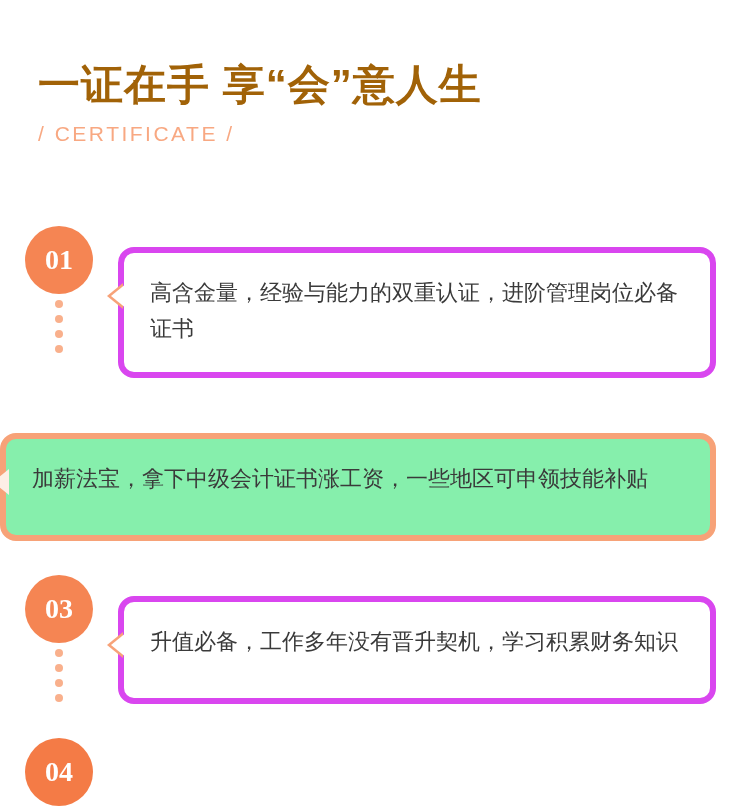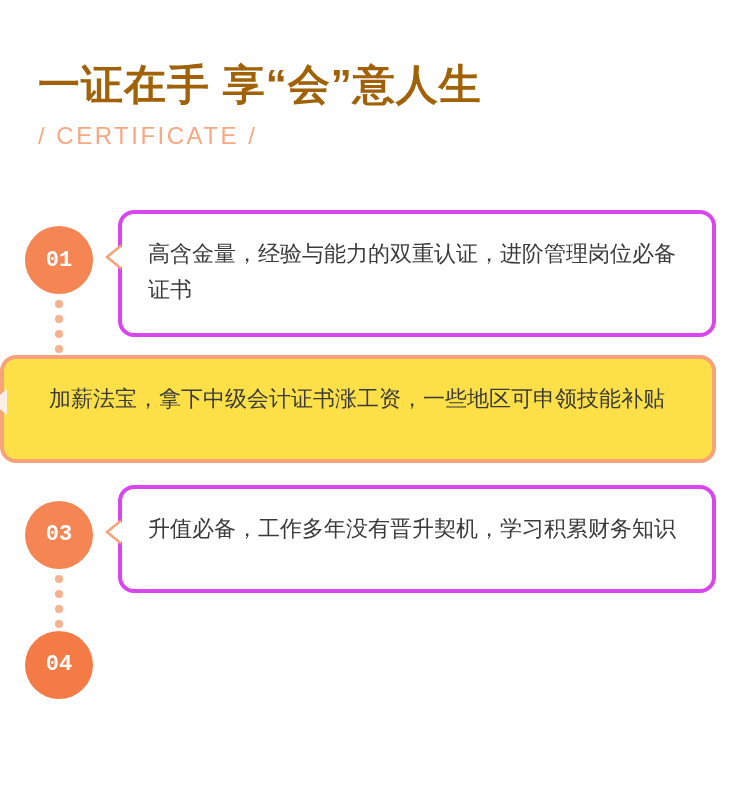--- a/index.html
+++ b/index.html
@@ -30,21 +30,21 @@
   .header-title {
     font-size: 42px;
     font-weight: bold;
     color: #a16207;
     letter-spacing: 1px;
     line-height: 1.1;
     white-space: nowrap;
   }
   .header-sub {
     margin-top: 14px;
-    font-size: 24px;
+    font-size: 21px;
     color: #f8a882;
     letter-spacing: 2.5px;
     font-weight: normal;
     white-space: nowrap;
   }
 
   
   .list {
     position: absolute;
     left: 0;
@@ -68,28 +68,28 @@
     justify-content: center;
   }
 
   .circle {
     position: relative;
     width: 68px;
     height: 68px;
     border-radius: 50%;
     background: #f58553;
     color: #ffffff;
-    font-size: 22px;
+    font-size: 28px;
     font-weight: bold;
     display: flex;
     align-items: center;
     justify-content: center;
     margin-top: 16px;
     z-index: 2;
-    font-family: Liberation Mono, monospace;
+    font-family: Liberation Serif, serif;
   }
 
   .row.strong .circle {
     background: #f47b46;
   }
 
   
   .dots {
     position: absolute;
     top: 90px;
@@ -105,31 +105,31 @@
     height: 8px;
     border-radius: 50%;
     background: #f9b08c;
     margin-bottom: 7px;
   }
 
   .bubble {
     position: relative;
     flex: 1 1 auto;
     margin-right: 34px;
-    border: 4px solid #d946ef;
+    border: 6px solid #d946ef;
     border-radius: 16px;
     background: #ffffff;
     padding: 22px 28px 24px 26px;
     box-sizing: border-box;
     min-height: 108px;
+    margin-top: 37px;
   }
   .row.filled .bubble {
-    background: #fde047;
+    background: #86efac;
     border-color: #f7a278;
-    text-align: center;
   }
 
   
   .bubble::before {
     content: "";
     position: absolute;
     left: -17px;
     top: 30px;
     width: 0;
     height: 0;

